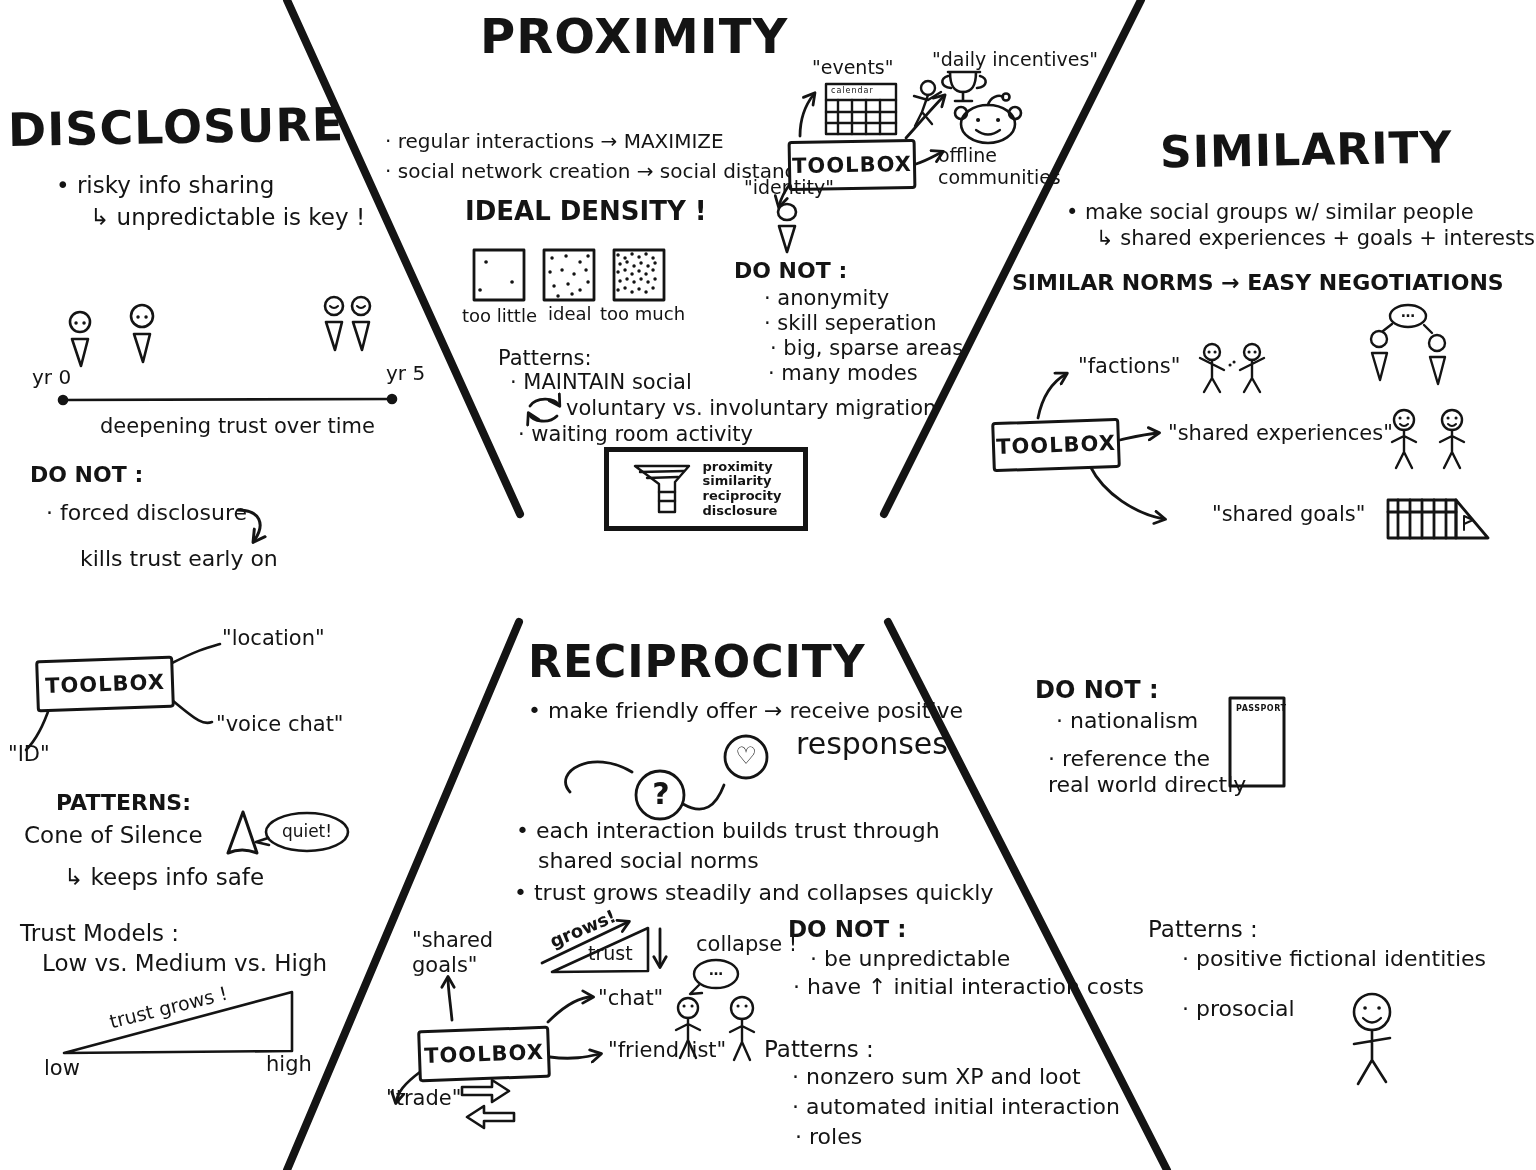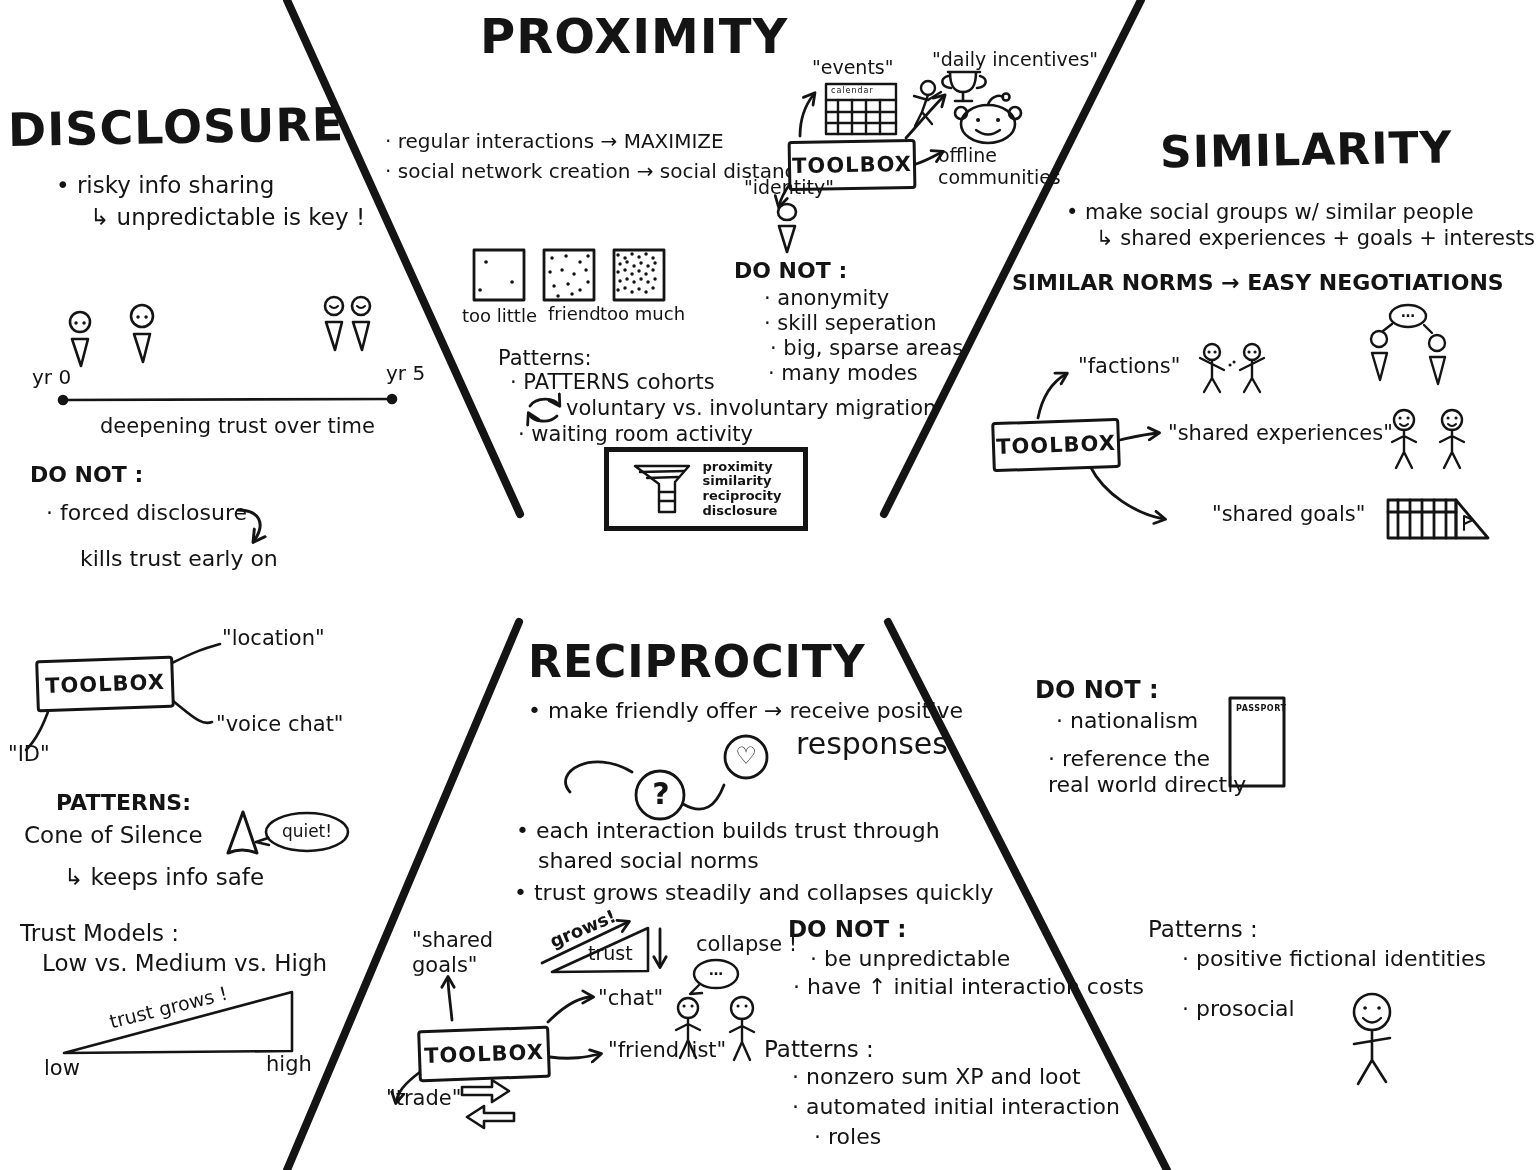--- a/index.html
+++ b/index.html
@@ -226,25 +226,26 @@
   <div class="t" style="left:64px;top:864px;font-size:23px">↳ keeps info safe</div>
   <div class="t" style="left:20px;top:920px;font-size:23px">Trust Models :</div>
   <div class="t" style="left:42px;top:950px;font-size:23px">Low vs. Medium vs. High</div>
   <div class="t" style="left:108px;top:996px;font-size:19px;transform:rotate(-14deg)">trust grows !</div>
   <div class="t" style="left:44px;top:1056px;font-size:21px">low</div>
   <div class="t" style="left:266px;top:1052px;font-size:21px">high</div>
 
   <div class="t h" style="left:480px;top:8px;font-size:48px">PROXIMITY</div>
   <div class="t d" style="left:385px;top:130px;font-size:20px">regular interactions → MAXIMIZE</div>
   <div class="t d" style="left:385px;top:160px;font-size:20px">social network creation → social distance</div>
+  <div class="t bold" style="left:465px;top:196px;font-size:26px">IDEAL DENSITY !</div>
   <div class="t" style="left:462px;top:305px;font-size:18px">too little</div>
-  <div class="t" style="left:548px;top:303px;font-size:18px">friend</div>
+  <div class="t" style="left:548px;top:303px;font-size:18px">ideal</div>
   <div class="t" style="left:600px;top:303px;font-size:18px">too much</div>
   <div class="t" style="left:498px;top:346px;font-size:21px">Patterns:</div>
-  <div class="t d" style="left:510px;top:370px;font-size:21px">PATTERNS cohorts</div>
+  <div class="t d" style="left:510px;top:370px;font-size:21px">MAINTAIN social</div>
   <div class="t" style="left:566px;top:396px;font-size:21px">voluntary vs. involuntary migration</div>
   <div class="t d" style="left:518px;top:422px;font-size:21px">waiting room activity</div>
   <div class="box toolbox" style="left:788px;top:140px;width:122px;height:44px;transform:rotate(-1deg)">TOOLBOX</div>
   <div class="t" style="left:812px;top:56px;font-size:19px">"events"</div>
   <div class="t" style="left:831px;top:86px;font-size:8px;letter-spacing:1px">calendar</div>
   <div class="t" style="left:932px;top:48px;font-size:19px">"daily incentives"</div>
   <div class="t wrap" style="left:938px;top:144px;width:126px;font-size:19px">offline communities</div>
   <div class="t" style="left:744px;top:176px;font-size:19px">"identity"</div>
   <div class="t bold" style="left:734px;top:258px;font-size:22px">DO NOT :</div>
   <div class="t d" style="left:764px;top:286px;font-size:21px">anonymity</div>
@@ -285,15 +286,15 @@
   <div class="t" style="left:598px;top:986px;font-size:21px">"chat"</div>
   <div class="box toolbox" style="left:418px;top:1028px;width:126px;height:46px;transform:rotate(-2deg)">TOOLBOX</div>
   <div class="t" style="left:608px;top:1038px;font-size:21px">"friend list"</div>
   <div class="t" style="left:386px;top:1086px;font-size:21px">"trade"</div>
   <div class="t bold" style="left:788px;top:916px;font-size:23px">DO NOT :</div>
   <div class="t d" style="left:810px;top:946px;font-size:22px">be unpredictable</div>
   <div class="t d" style="left:793px;top:974px;font-size:22px">have ↑ initial interaction costs</div>
   <div class="t" style="left:764px;top:1036px;font-size:23px">Patterns :</div>
   <div class="t d" style="left:792px;top:1094px;font-size:22px">automated initial interaction</div>
   <div class="t d" style="left:792px;top:1064px;font-size:22px">nonzero sum XP and loot</div>
-  <div class="t d" style="left:814px;top:1124px;font-size:22px">roles</div>
+  <div class="t d" style="left:795px;top:1124px;font-size:22px">roles</div>
 
 </div>
 
 </body></html>

